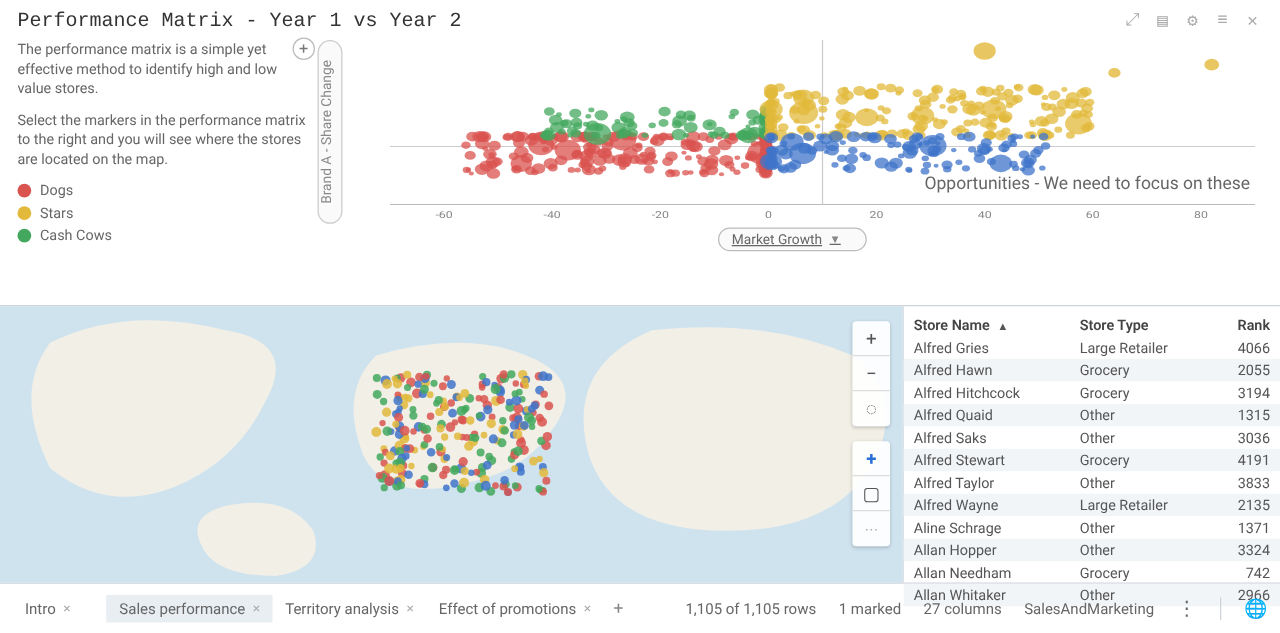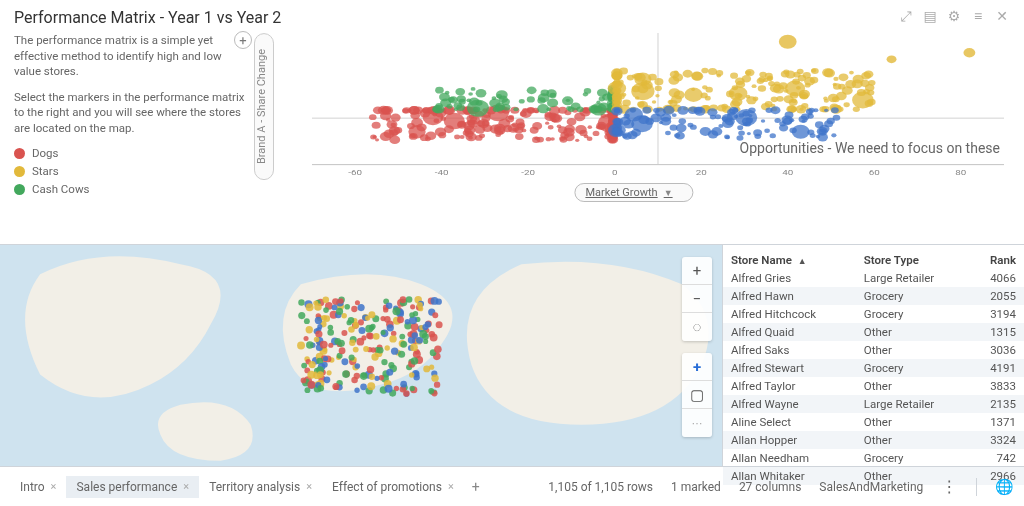--- a/index.html
+++ b/index.html
@@ -3,21 +3,21 @@
 <meta charset="utf-8">
 <style>
   * { box-sizing: border-box; margin: 0; padding: 0; }
   body {
     width: 1024px; height: 506px;
     font-family: -apple-system, BlinkMacSystemFont, "Segoe UI", Roboto, Arial, sans-serif;
     font-size: 12px; color: #555; background: #fff;
     overflow: hidden;
   }
   .top-panel { position: relative; height: 244px; padding: 8px 14px 0 14px; }
-  .title-row { display: flex; align-items: flex-start; }
+  .title-row { display: flex; align-items: center; font-family: Liberation Mono, monospace; }
   .title { font-size: 16px; color: #333; font-weight: 400; flex: 1; }
   .title-icons { display: flex; gap: 8px; }
   .title-icons span { color: #aaa; cursor: pointer; font-size: 14px; width:16px; text-align:center; }
   .top-body { display: flex; margin-top: 6px; }
   .left-desc { width: 236px; font-size: 11.5px; color: #666; position: relative; }
   .left-desc p { margin-bottom: 10px; line-height: 1.35; }
   .legend-item { display: flex; align-items: center; margin: 4px 0; }
   .swatch { width: 11px; height: 11px; border-radius: 50%; margin-right: 7px; }
   .plus-circle {
     position: absolute; right: -2px; top: -2px;
@@ -76,21 +76,21 @@
   .status-bar {
     height: 40px; border-top:1px solid #cfd4da;
     display:flex; align-items:center; font-size:12px; color:#666;
     padding: 0 10px;
   }
   .tabs { display:flex; gap:0; }
   .tab {
     padding: 4px 10px; display:flex; align-items:center; gap:6px;
     color:#666; cursor:pointer;
   }
-  .tab.active { background:#e9eef3; }
+  .tab.active { background:#e9eef3;margin-left:19px; }
   .tab .close { font-size:11px; color:#aaa; cursor:pointer; }
   .tab-add { padding:4px 8px; color:#888; cursor:pointer; font-size:14px; }
   .status-right { margin-left:auto; display:flex; gap:18px; align-items:center; }
   .status-right .sep { width:1px; height:18px; background:#cfd4da; }
   .kebab { font-size:16px; letter-spacing:1px; cursor:pointer; }
   .globe { font-size:15px; cursor:pointer; }
 
   .tick-label { font-size:10px; fill:#888; }
   .axis-line { stroke:#bbb; stroke-width:1; }
   .grid-zero { stroke:#ccc; stroke-width:1; }
@@ -1137,21 +1137,21 @@
           <div class="c1">Alfred Taylor</div>
           <div class="c2">Other</div>
           <div class="c3">3833</div>
         </div>
         <div class="trow">
           <div class="c1">Alfred Wayne</div>
           <div class="c2">Large Retailer</div>
           <div class="c3">2135</div>
         </div>
         <div class="trow">
-          <div class="c1">Aline Select</div>
+          <div class="c1">Aline Schrage</div>
           <div class="c2">Other</div>
           <div class="c3">1371</div>
         </div>
         <div class="trow">
           <div class="c1">Allan Hopper</div>
           <div class="c2">Other</div>
           <div class="c3">3324</div>
         </div>
         <div class="trow">
           <div class="c1">Allan Needham</div>

